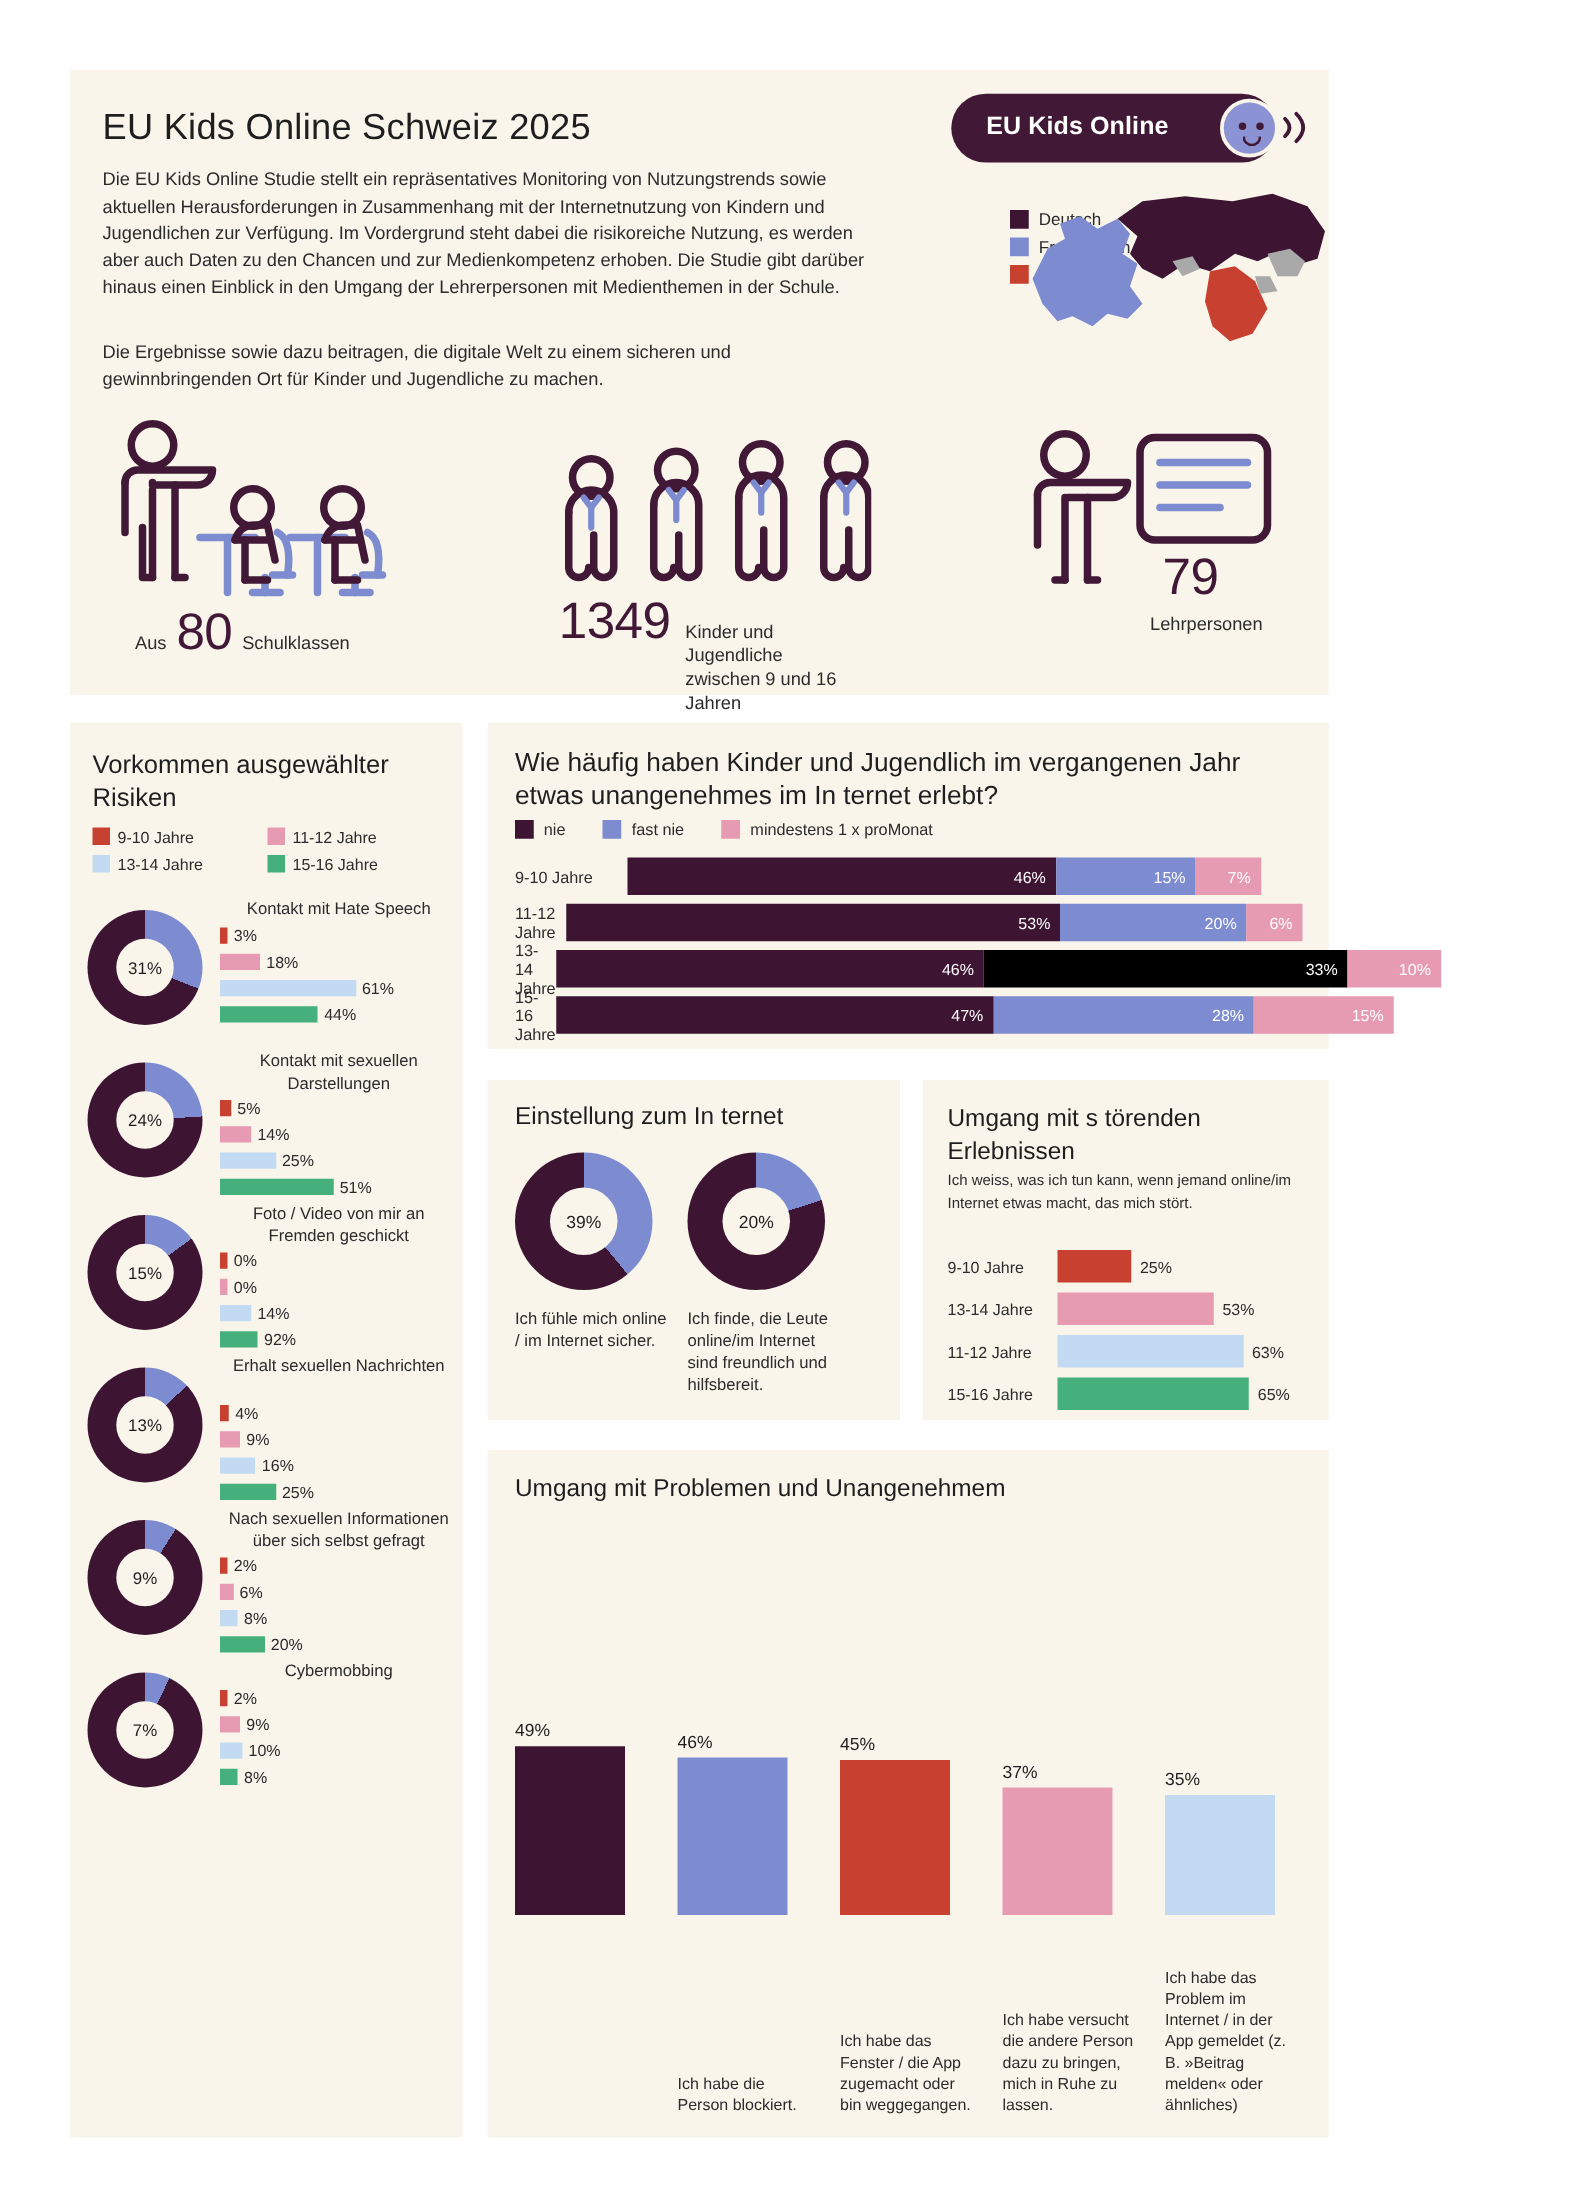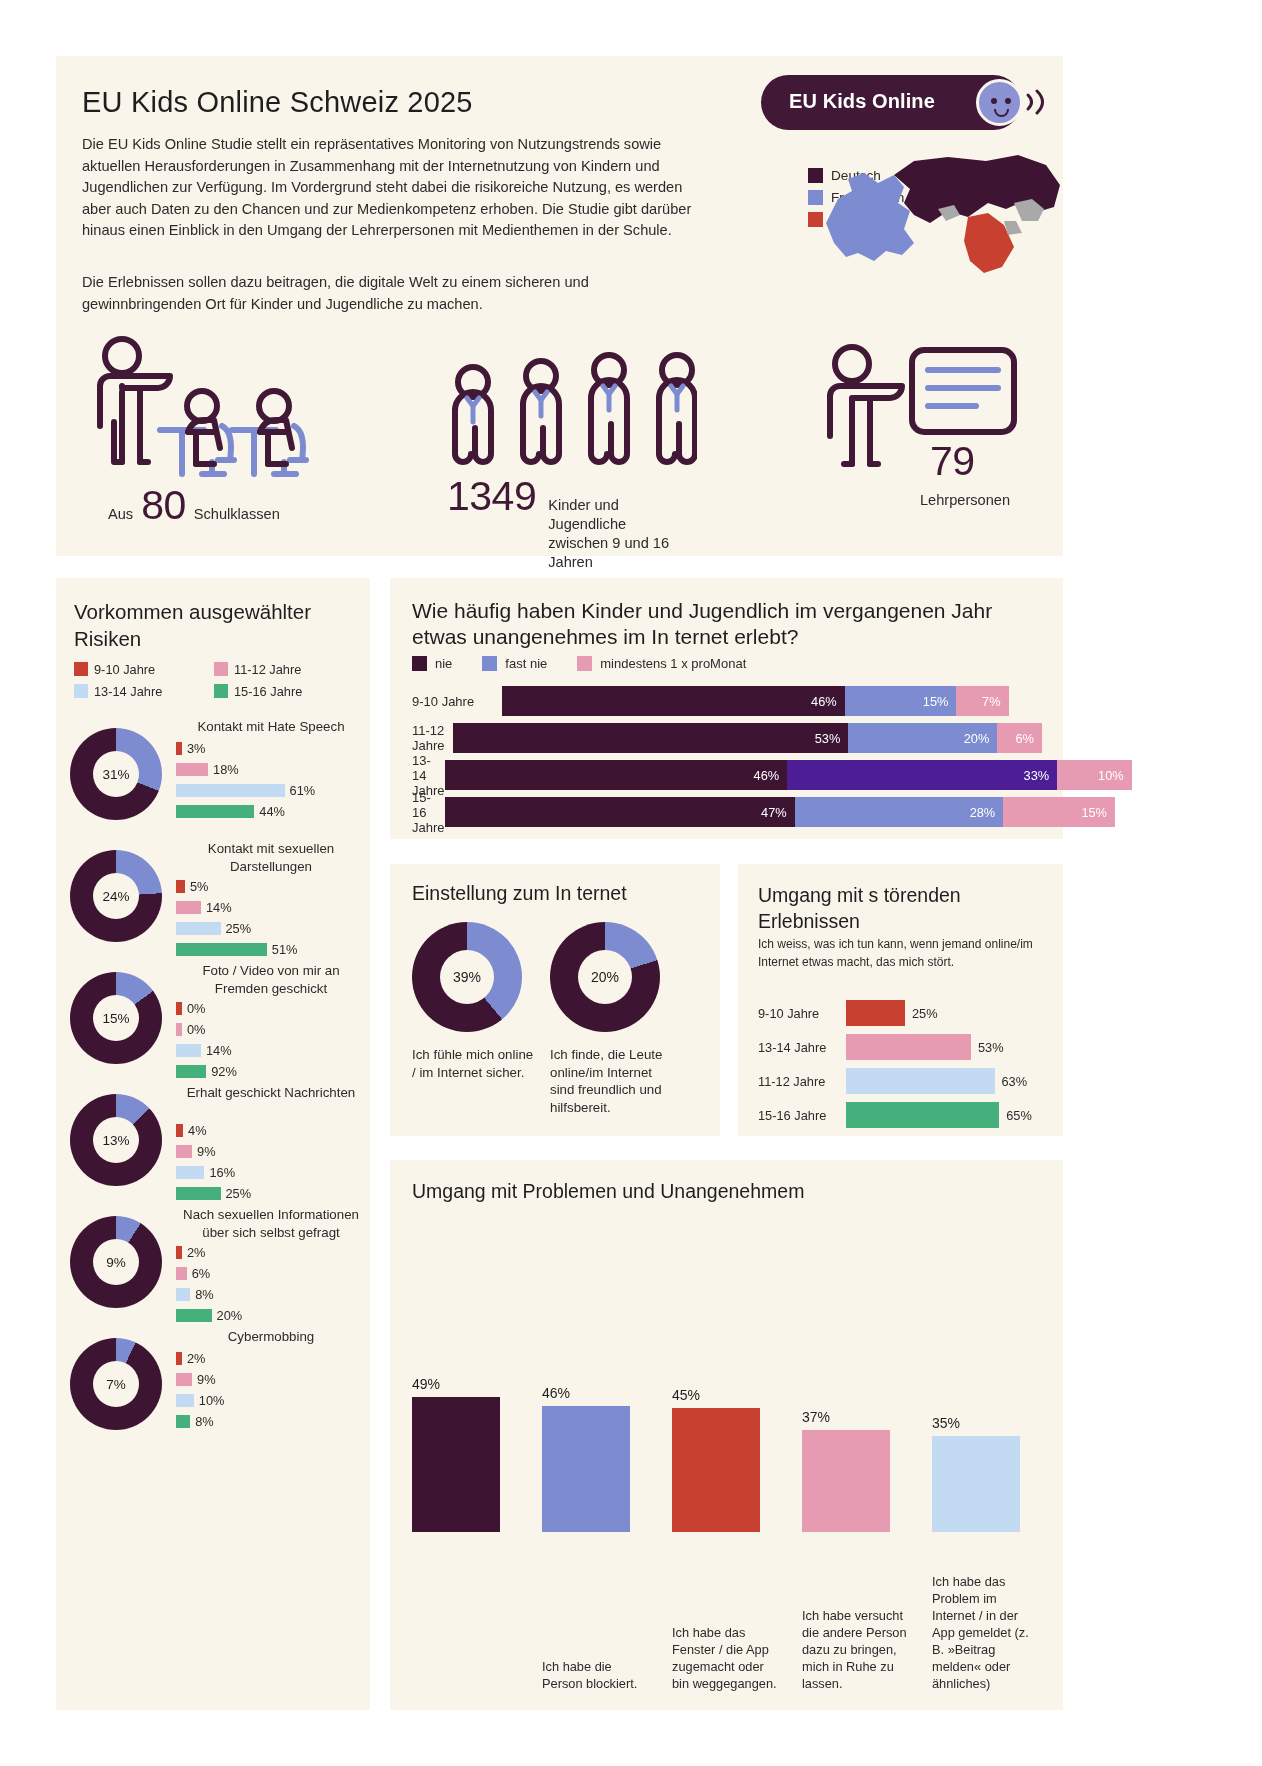--- a/index.html
+++ b/index.html
@@ -141,21 +141,21 @@
 </style>
 </head>
 <body>
 
 <div class="page">
 
   <div class="panel" id="header-panel">
 
     <div id="page-title">EU Kids Online Schweiz 2025</div>
     <div id="intro-1">Die EU Kids Online Studie stellt ein repräsentatives Monitoring von Nutzungstrends sowie aktuellen Herausforderungen in Zusammenhang mit der Internetnutzung von Kindern und Jugendlichen zur Verfügung. Im Vordergrund steht dabei die risikoreiche Nutzung, es werden aber auch Daten zu den Chancen und zur Medienkompetenz erhoben. Die Studie gibt darüber hinaus einen Einblick in den Umgang der Lehrerpersonen mit Medienthemen in der Schule.</div>
-    <div id="intro-2">Die Erlebnissen sollen dazu beitragen, die digitale Welt zu einem sicheren und gewinnbringenden Ort für Kinder und Jugendliche zu machen.</div>
+    <div id="intro-2">Die Ergebnisse sowie dazu beitragen, die digitale Welt zu einem sicheren und gewinnbringenden Ort für Kinder und Jugendliche zu machen.</div>
 
     <div id="logo">
       <div id="logo-pill"></div>
       <div id="logo-text">EU Kids Online</div>
       <div id="logo-face">
         <span class="eye l"></span>
         <span class="eye r"></span>
         <span class="mouth"></span>
       </div>
       <svg id="logo-wave" viewBox="0 0 26 30">
@@ -393,21 +393,21 @@
             <div class="rb">
               <span class="bar" style="width: 30.26px; background: rgb(69, 176, 124);"></span>
               <span class="val">92%</span>
             </div>
           </div>
         </div>
         <div class="risk-block" style="top: 506px;">
           <div class="donut" style="background: conic-gradient(rgb(125, 139, 208) 0deg, rgb(125, 139, 208) 13%, rgb(61, 21, 51) 13%, rgb(61, 21, 51) 100%);">
             <div class="hole">13%</div>
           </div>
-          <div class="risk-label">Erhalt geschickt Nachrichten</div>
+          <div class="risk-label">Erhalt sexuellen Nachrichten</div>
           <div class="risk-bars" style="top: 38px;">
             <div class="rb">
               <span class="bar" style="width: 7.12px; background: rgb(200, 64, 47);"></span>
               <span class="val">4%</span>
             </div>
             <div class="rb">
               <span class="bar" style="width: 16.02px; background: rgb(231, 155, 178);"></span>
               <span class="val">9%</span>
             </div>
             <div class="rb">
@@ -504,21 +504,21 @@
           <div class="freq-track">
             <div class="freq-seg" style="width: 394.85px; background: rgb(61, 21, 51);">53%</div>
             <div class="freq-seg" style="width: 149px; background: rgb(125, 139, 208);">20%</div>
             <div class="freq-seg" style="width: 44.7px; background: rgb(231, 155, 178);">6%</div>
           </div>
         </div>
         <div class="freq-row">
           <div class="freq-cat">13-14 Jahre</div>
           <div class="freq-track">
             <div class="freq-seg" style="width: 342.7px; background: rgb(61, 21, 51);">46%</div>
-            <div class="freq-seg" style="width: 270px; background: #4c1d95;">33%</div>
+            <div class="freq-seg" style="width: 291px; background: #000000;">33%</div>
             <div class="freq-seg" style="width: 74.5px; background: rgb(231, 155, 178);">10%</div>
           </div>
         </div>
         <div class="freq-row">
           <div class="freq-cat">15-16 Jahre</div>
           <div class="freq-track">
             <div class="freq-seg" style="width: 350.15px; background: rgb(61, 21, 51);">47%</div>
             <div class="freq-seg" style="width: 208.6px; background: rgb(125, 139, 208);">28%</div>
             <div class="freq-seg" style="width: 111.75px; background: rgb(231, 155, 178);">15%</div>
           </div>

